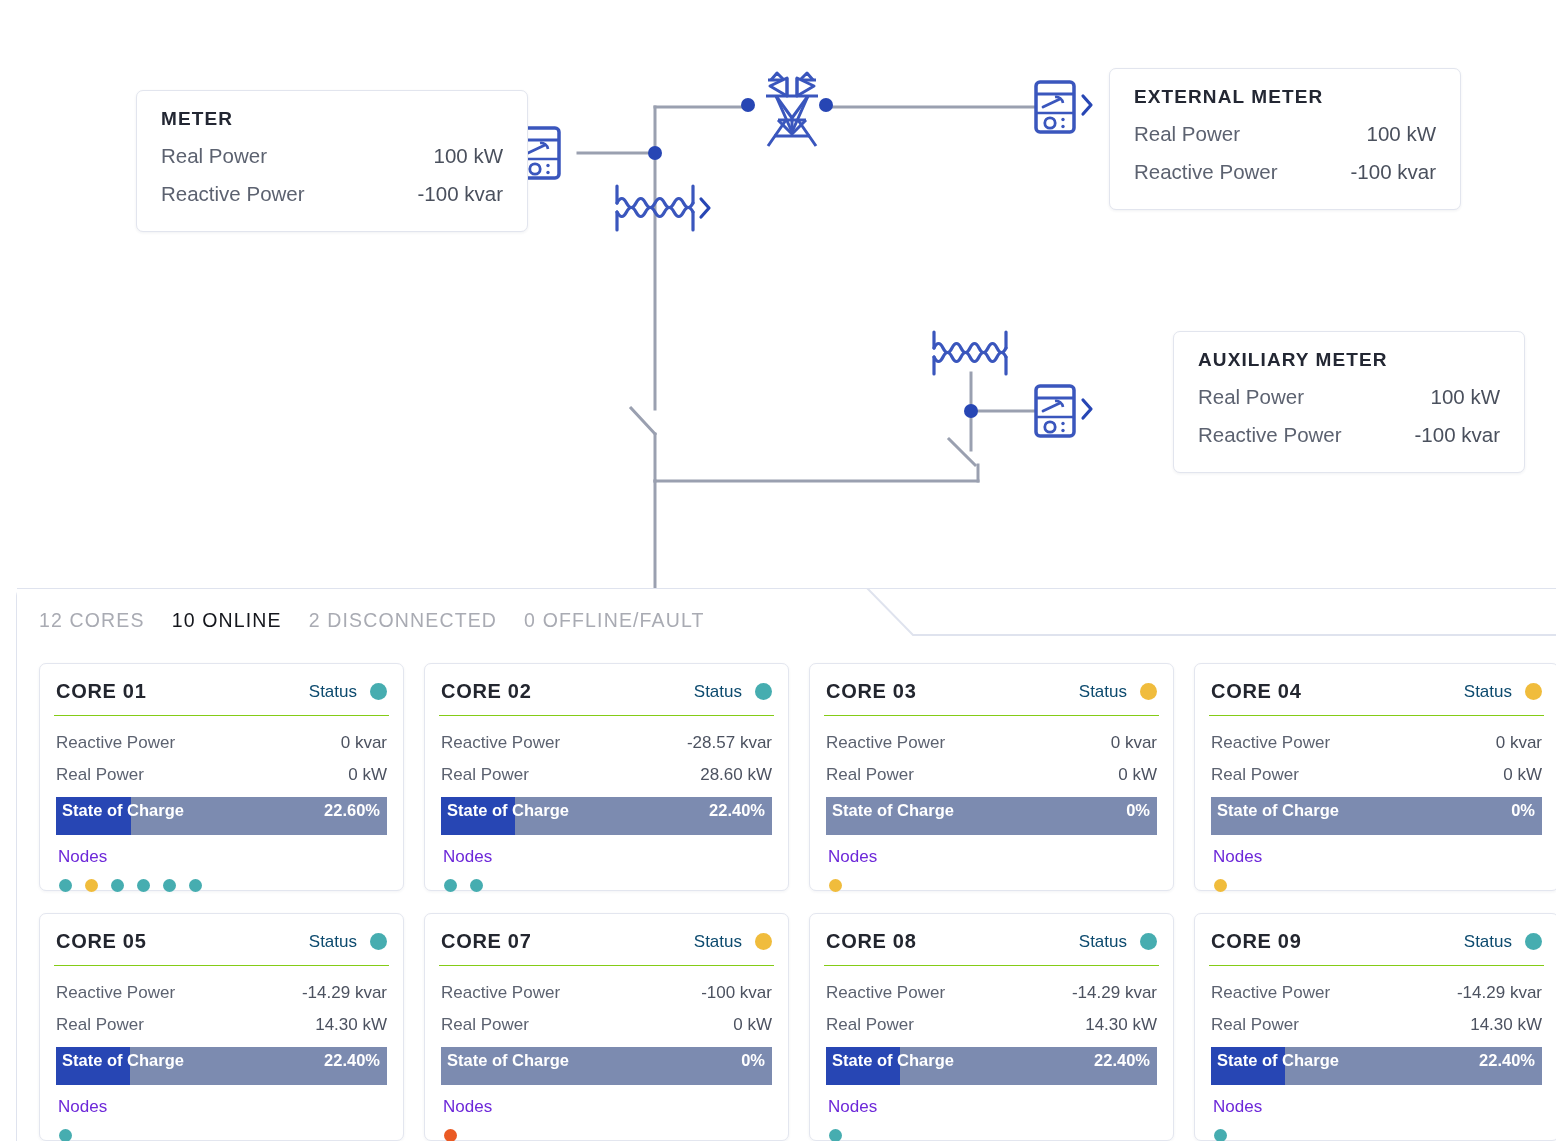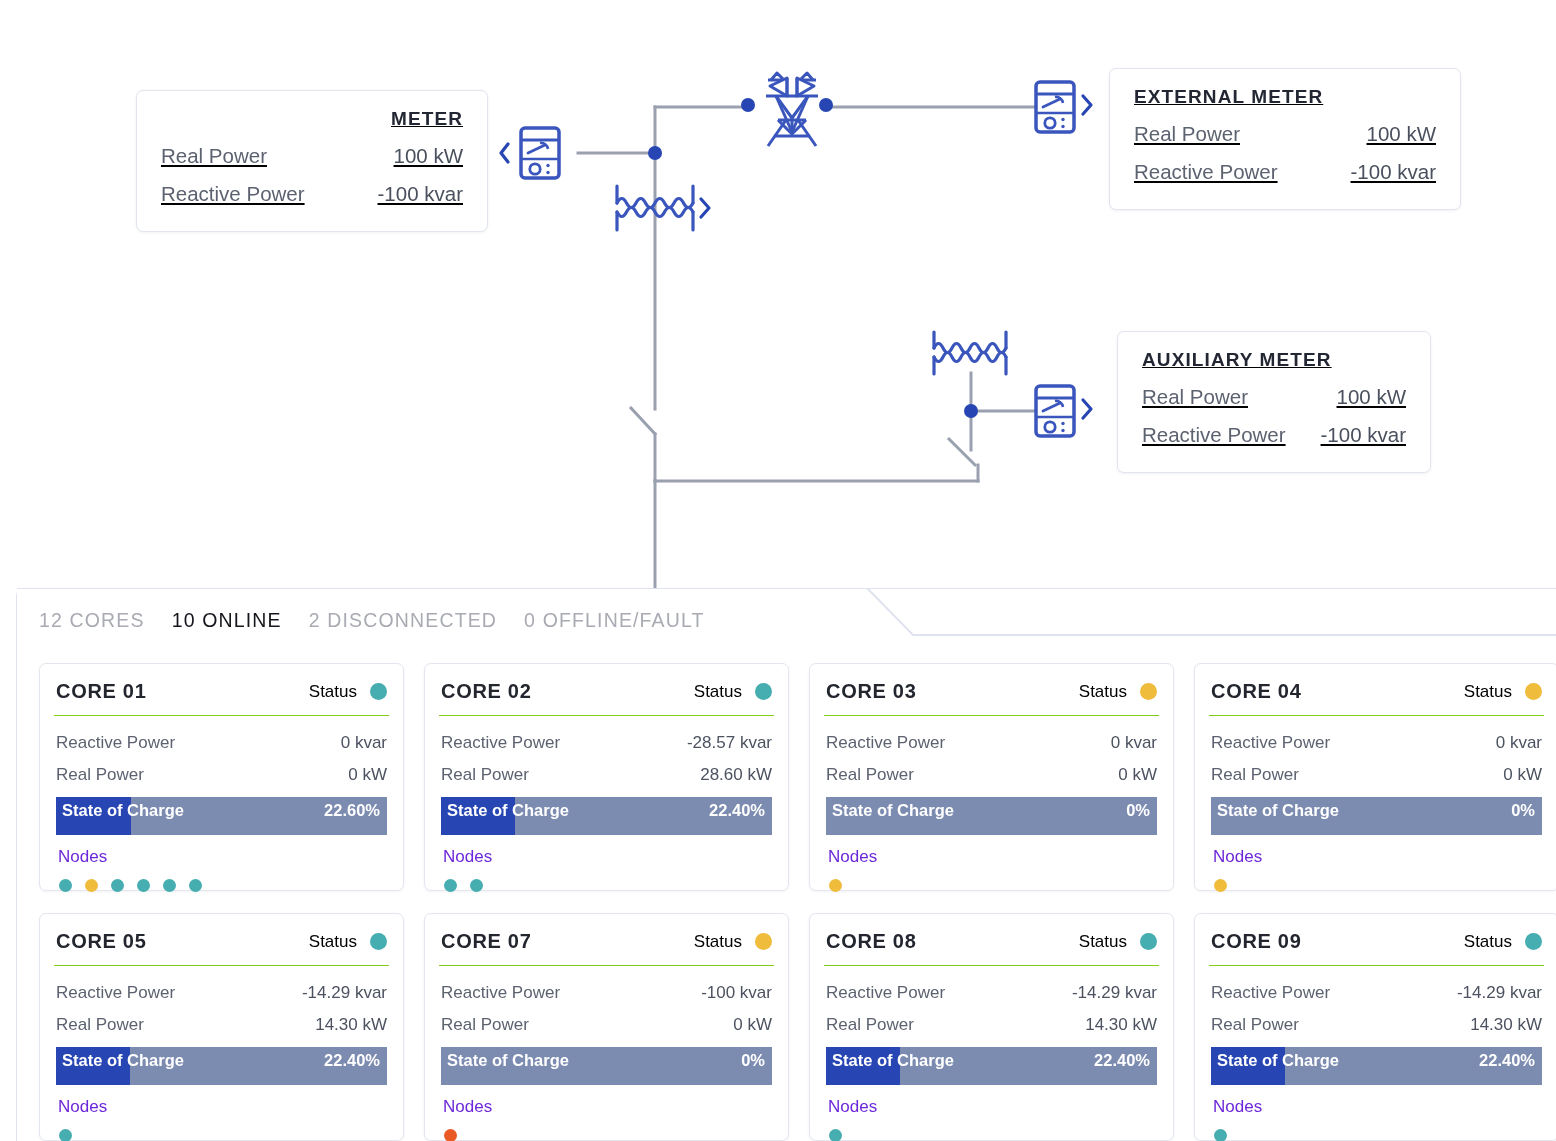--- a/index.html
+++ b/index.html
@@ -26,21 +26,20 @@
   }
 
   
   .meter-card {
     position: absolute;
     background: #ffffff;
     border: 1px solid #e2e5ee;
     border-radius: 7px;
     box-shadow: 0 1px 3px rgba(40,50,90,0.07);
     padding: 17px 24px 18px 24px;
-    text-decoration: underline;
   }
   .meter-card .mc-title {
     font-size: 19px;
     font-weight: 700;
     letter-spacing: 1.1px;
     color: #232733;
     margin-bottom: 7px;
   }
   .meter-row {
     display: flex;
@@ -49,23 +48,23 @@
     font-size: 20.5px;
     color: #5c6270;
     line-height: 1.85;
   }
   .meter-row .mr-val {
     color: #4a505d;
     white-space: nowrap;
     padding-left: 30px;
   }
 
-  #card-meter      { left: 136px; top: 90px;  width: 352px; text-align: right; }
+  #card-meter      { left: 136px; top: 90px;  width: 392px; }
   #card-external   { left: 1109px; top: 68px;  width: 352px; }
-  #card-auxiliary  { left: 1117px; top: 331px; width: 314px; }
+  #card-auxiliary  { left: 1173px; top: 331px; width: 352px; }
 
   
   #cores-panel {
     position: absolute;
     left: 16px;
     top: 588px;
     width: 1540px;
     height: 560px;
     background: #ffffff;
     border: 1px solid #dfe3ee;
@@ -131,21 +130,21 @@
     letter-spacing: 0.7px;
     color: #23262f;
   }
   .core-status {
     display: flex;
     align-items: center;
     gap: 13px;
   }
   .core-status-label {
     font-size: 17px;
-    color: #000000;
+    color: #0c4a6e;
   }
   .status-dot {
     width: 17px; height: 17px;
     border-radius: 50%;
     display: inline-block;
   }
   .core-metrics { padding: 11px 2px 0 2px; }
   .metric-row {
     display: flex;
     justify-content: space-between;

